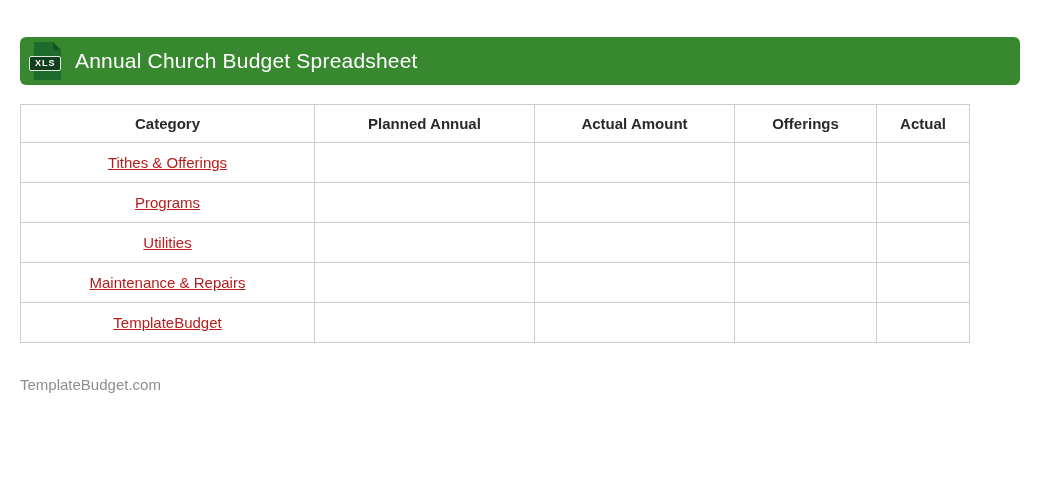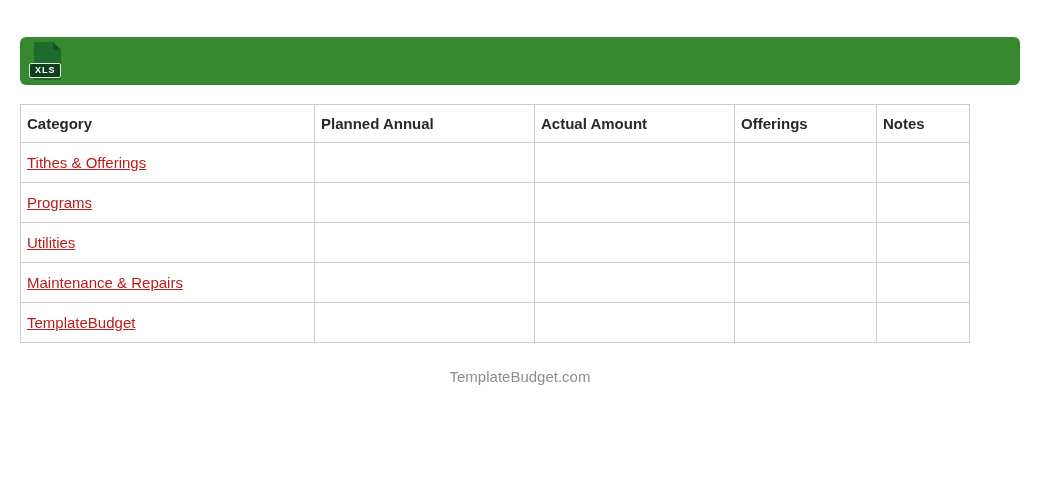--- a/index.html
+++ b/index.html
@@ -33,21 +33,21 @@
     clip-path: polygon(0 0, 19px 0, 27px 8px, 27px 38px, 0 38px);
   }
   .file-icon .fold {
     position: absolute; top: 0; right: 0;
     width: 8px; height: 8px;
     background: #165423;
     clip-path: polygon(0 0, 100% 100%, 0 100%);
   }
   .file-icon .badge {
     position: absolute;
-    left: -5px; bottom: 2px;
+    left: -5px; bottom: 9px;
     background: #123F1B;
     border: 1px solid #dfe9df;
     border-radius: 2px;
     color: #ffffff;
     font-size: 9px;
     font-weight: bold;
     letter-spacing: 1px;
     line-height: 1;
     padding: 2px 4px 2px 5px;
   }
@@ -62,74 +62,75 @@
   table.budget-table {
     margin-top: 19px;
     width: 949px;
     border-collapse: collapse;
     table-layout: fixed;
   }
   .budget-table th, .budget-table td {
     border: 1px solid #cccccc;
     padding: 0 6px;
     font-size: 15px;
-    text-align: left;
+    text-align: center;
     vertical-align: middle;
     background: #ffffff;
   }
   .budget-table th {
     height: 38px;
     font-weight: bold;
     color: #292929;
   }
   .budget-table td {
     height: 40px;
     color: #b91c1c;
     text-decoration: underline;
   }
 
   
   .footer {
-    margin-top: 25px;
-    text-align: center;
+    margin-top: 33px;
+    text-align: left;
   }
   .footer-credit {
     color: #8e8e8e;
     font-size: 15px;
     text-decoration: none;
   }
 </style>
 </head>
 <body>
 
 <div class="page">
 
   <div class="header-bar">
     <div class="file-icon">
       <div class="doc"></div>
       <div class="fold"></div>
       <div class="badge">XLS</div>
     </div>
+    <div class="page-title">Annual Church Budget Spreadsheet</div>
   </div>
 
   <table class="budget-table">
     <colgroup>
       <col style="width:294px">
       <col style="width:220px">
       <col style="width:200px">
       <col style="width:142px">
       <col style="width:93px">
     </colgroup>
     <thead>
       <tr>
         <th>Category</th>
         <th>Planned Annual</th>
         <th>Actual Amount</th>
         <th>Offerings</th>
-        <th>Notes</th>
+        <th>Actual</th>
       </tr>
     </thead>
     <tbody>
       <tr>
         <td>Tithes &amp; Offerings</td>
         <td></td>
         <td></td>
         <td></td>
         <td></td>
       </tr>

